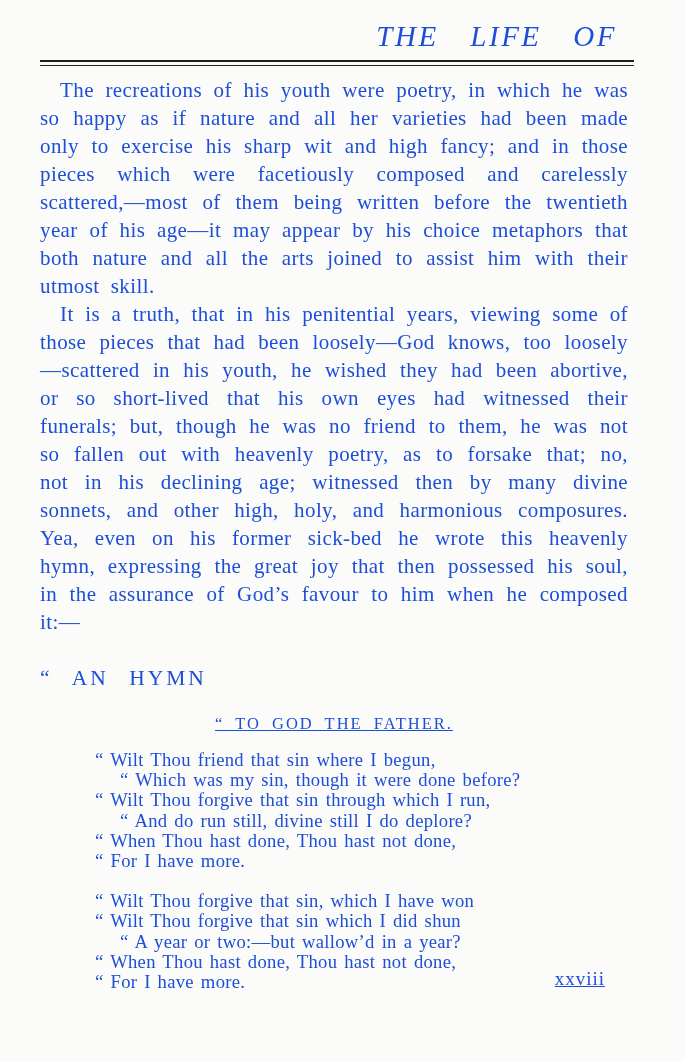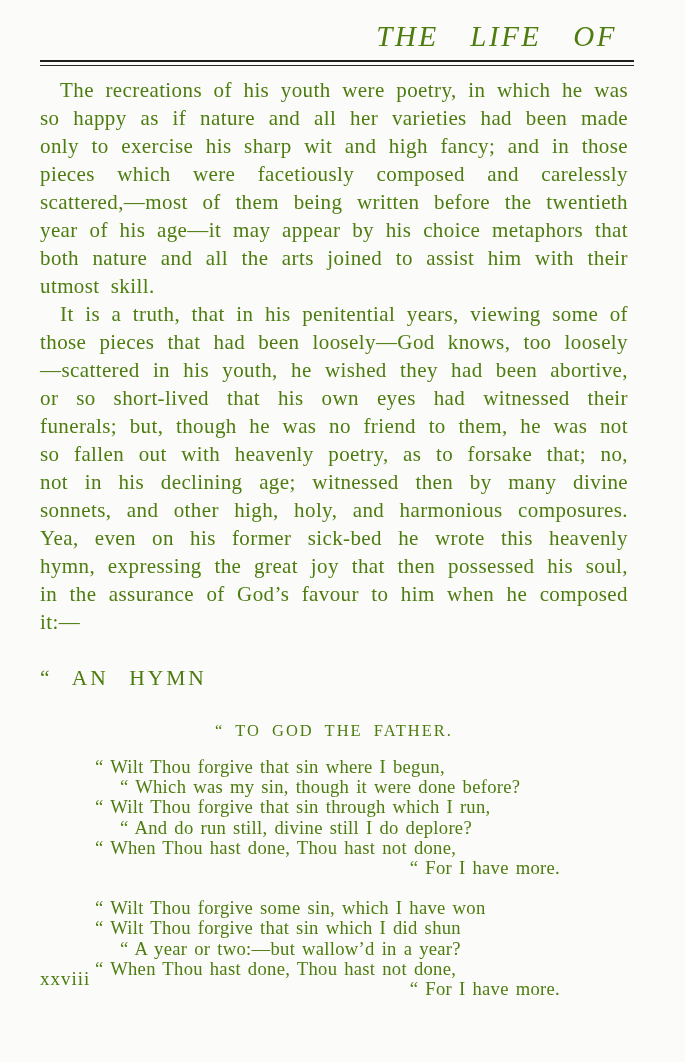--- a/index.html
+++ b/index.html
@@ -6,21 +6,21 @@
     margin: 0;
     padding: 0;
     background: #e9e9e7;
   }
   .page {
     position: relative;
     width: 685px;
     height: 1062px;
     margin: 0 auto;
     background: #fbfbf9;
-    color: #4d7c0f;
+    color: #1d4ed8;
     font-family: "Liberation Serif", serif;
     overflow: hidden;
     box-sizing: border-box;
   }
   .running-header {
     position: absolute;
     top: 20px;
     right: 68px;
     font-style: italic;
     font-size: 29px;
@@ -54,48 +54,50 @@
     word-spacing: 5.5px;
   }
   .hymn-title {
     margin-top: 30px;
     text-align: left;
     font-size: 21.5px;
     letter-spacing: 3px;
     word-spacing: 12px;
   }
   .hymn-subtitle {
-    margin-top: 30px;
+    margin-top: 23px;
     text-align: center;
     font-size: 16.5px;
     letter-spacing: 2px;
     word-spacing: 5px;
+    text-decoration: underline;
   }
   .stanza {
     margin-top: 16px;
     margin-left: 55px;
     font-size: 18.6px;
     line-height: 20.2px;
     letter-spacing: 0.3px;
     word-spacing: 2px;
   }
   .stanza + .stanza {
     margin-top: 20px;
   }
   .vline.i0 { padding-left: 0; }
   .vline.i1 { padding-left: 25px; }
-  .vline.i2 { text-align: right; padding-right: 68px; }
+  .vline.i2 { padding-right: 68px; }
   .page-number {
     position: absolute;
     bottom: 72px;
     left: 40px;
     width: 565px;
-    text-align: left;
+    text-align: right;
     font-size: 19px;
     letter-spacing: 1px;
+    text-decoration: underline;
   }
 </style>
 </head>
 <body>
 
 <div class="page">
 
   <div class="running-header">THE LIFE OF</div>
 
   <div class="double-rule"></div>
@@ -104,30 +106,30 @@
 
     <p class="body-para">The recreations of his youth were poetry, in which he was so happy as if nature and all her varieties had been made only to exercise his sharp wit and high fancy; and in those pieces which were facetiously composed and carelessly scattered,—most of them being written before the twentieth year of his age—it may appear by his choice metaphors that both nature and all the arts joined to assist him with their utmost skill.</p>
 
     <p class="body-para">It is a truth, that in his penitential years, viewing some of those pieces that had been loosely—God knows, too loosely—scattered in his youth, he wished they had been abortive, or so short-lived that his own eyes had witnessed their funerals; but, though he was no friend to them, he was not so fallen out with heavenly poetry, as to forsake that; no, not in his declining age; witnessed then by many divine sonnets, and other high, holy, and harmonious composures.  Yea, even on his former sick-bed he wrote this heavenly hymn, expressing the great joy that then possessed his soul, in the assurance of God’s favour to him when he composed it:—</p>
 
     <div class="hymn-title">“ AN HYMN</div>
 
     <div class="hymn-subtitle">“ TO GOD THE FATHER.</div>
 
     <div class="stanza">
-      <div class="vline i0">“ Wilt Thou forgive that sin where I begun,</div>
+      <div class="vline i0">“ Wilt Thou friend that sin where I begun,</div>
       <div class="vline i1">“ Which was my sin, though it were done before?</div>
       <div class="vline i0">“ Wilt Thou forgive that sin through which I run,</div>
       <div class="vline i1">“ And do run still, divine still I do deplore?</div>
       <div class="vline i0">“ When Thou hast done, Thou hast not done,</div>
       <div class="vline i2">“ For I have more.</div>
     </div>
 
     <div class="stanza">
-      <div class="vline i0">“ Wilt Thou forgive some sin, which I have won</div>
+      <div class="vline i0">“ Wilt Thou forgive that sin, which I have won</div>
       <div class="vline i0">“ Wilt Thou forgive that sin which I did shun</div>
       <div class="vline i1">“ A year or two:—but wallow’d in a year?</div>
       <div class="vline i0">“ When Thou hast done, Thou hast not done,</div>
       <div class="vline i2">“ For I have more.</div>
     </div>
 
   </div>
 
   <div class="page-number">xxviii</div>
 

